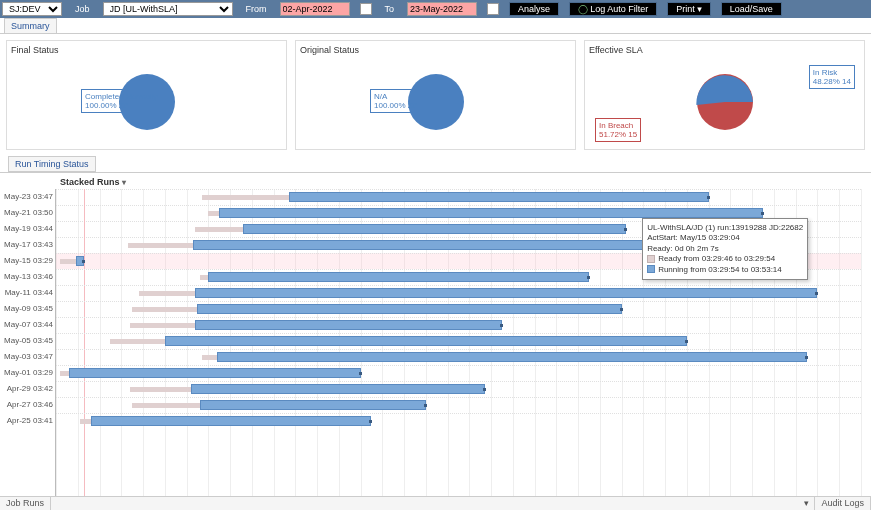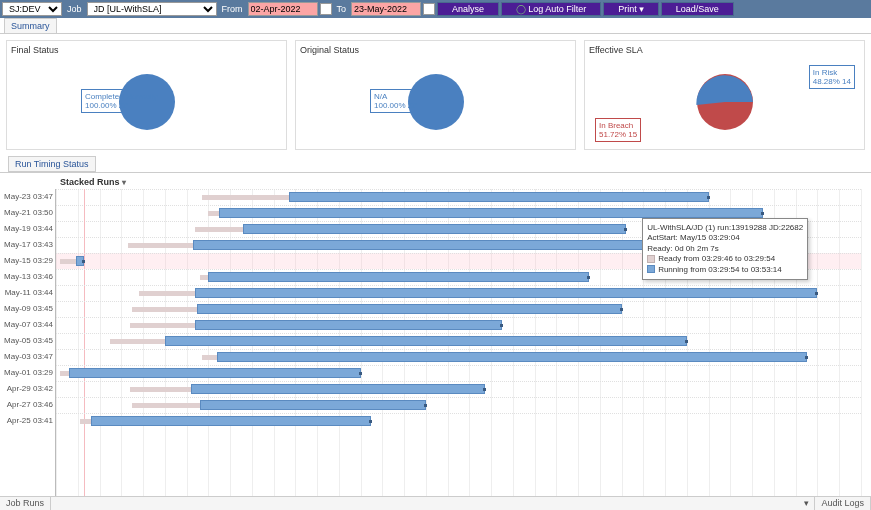--- a/index.html
+++ b/index.html
@@ -1,23 +1,23 @@
 <!DOCTYPE html>
 <html><head>
 <meta charset="utf-8">
 <style>
 *{margin:0;padding:0;box-sizing:border-box;font-family:Arial,sans-serif}
 body{font-size:9px;background:#fff;color:#333}
 
 
-.toolbar{background:#5a7a9e;display:flex;align-items:center;padding:2px;gap:2px;height:18px}
+.toolbar{background:#5a7a9e;display:flex;align-items:center;padding:2px;gap:10px;height:18px}
 .toolbar .sel{height:14px;font-size:9px;background:#fff;border:1px solid #999;padding:0 2px}
 .toolbar .lbl{color:#fff;font-size:9px;padding:0 3px}
 .toolbar .date{height:14px;font-size:9px;background:#fca5a5;border:1px solid #999;padding:0 2px;width:70px}
-.toolbar .btn{background:#4c1d95;color:#fff;border:1px solid #4a6a8e;padding:1px 14px;font-size:9px;height:14px;cursor:pointer}
+.toolbar .btn{background:#000000;color:#fff;border:1px solid #4a6a8e;padding:1px 8px;font-size:9px;height:14px;cursor:pointer}
 .toolbar .cal{width:12px;height:12px;background:#fff;border:1px solid #999}
 
 
 .tab-row{border-bottom:1px solid #ccc;padding-left:4px}
 .tab{display:inline-block;border:1px solid #ccc;border-bottom:none;background:#f5f5f5;padding:2px 6px;font-size:9px;color:#2a5599;cursor:pointer}
 
 
 .pies{display:flex;gap:8px;padding:6px}
 .pie-card{flex:1;border:1px solid #ddd;background:#fff;padding:4px;position:relative;height:110px}
 .pie-title{font-size:9px;color:#333;margin-bottom:4px}

